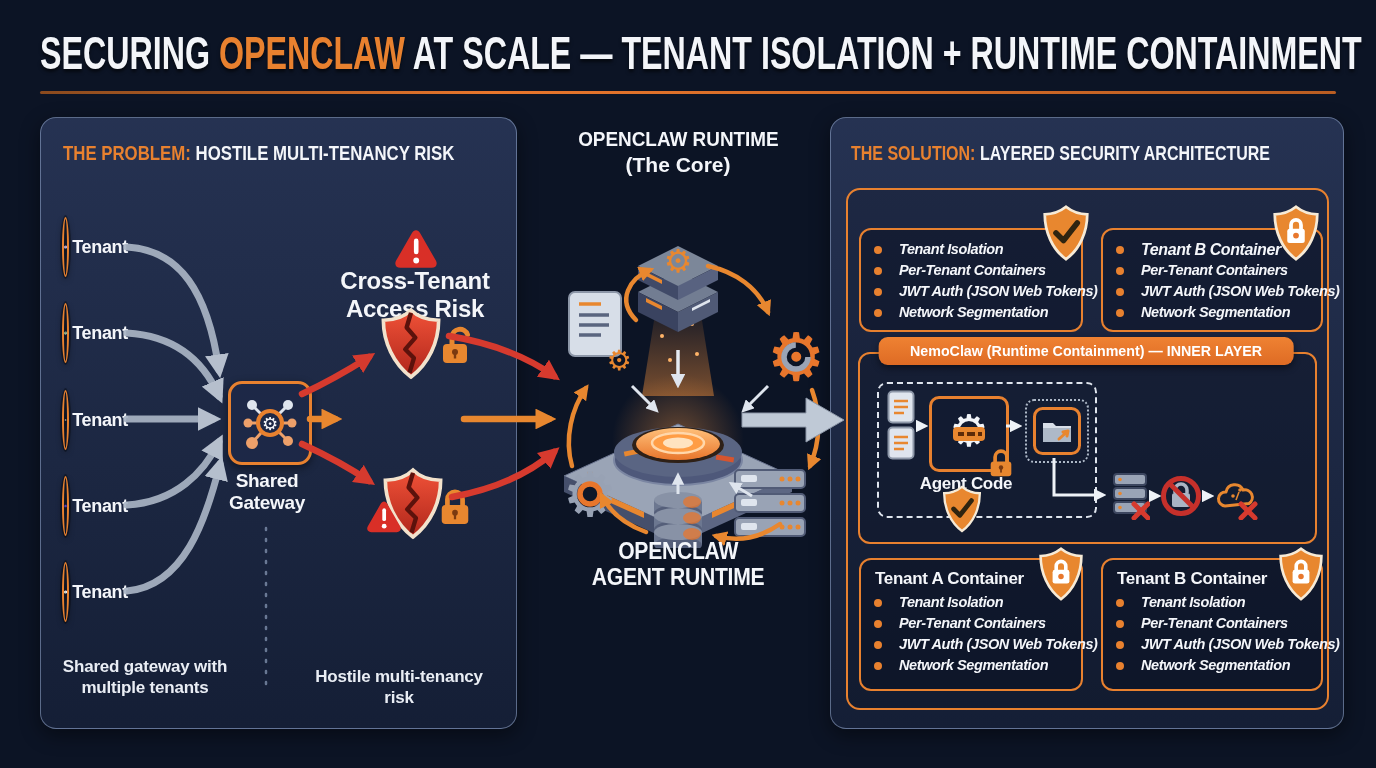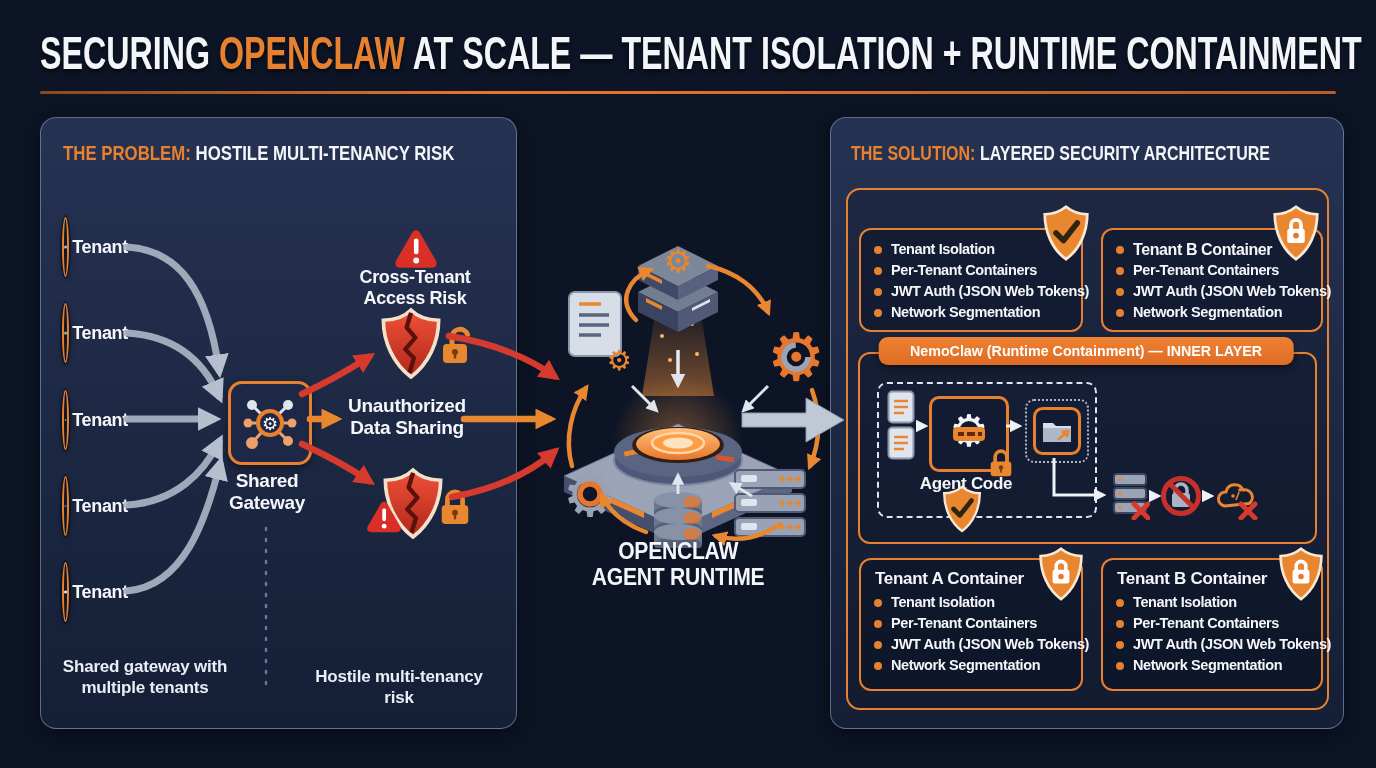--- a/index.html
+++ b/index.html
@@ -56,22 +56,22 @@
 
   
   .pill{position:absolute;background:linear-gradient(180deg,#ef8232,#de6b24);color:#fff;font-weight:800;
         border-radius:9px;padding:5px 16px;white-space:nowrap;z-index:5;font-size:16px;
         box-shadow:0 3px 7px rgba(0,0,0,.45);transform:translateX(-50%);}
   .pill .cxc{transform:scaleX(.92);}
   .obox{position:absolute;border:2.5px solid #e8812f;border-radius:14px;background:rgba(9,14,28,.22);z-index:2;}
   .sbox{position:absolute;border:2px solid #e8812f;border-radius:12px;background:rgba(9,14,28,.38);z-index:3;
         padding:11px 6px 6px 13px;box-sizing:border-box;}
   .sbox ul,.plain-list ul{list-style:none;margin:0;padding:0;}
-  .sbox li,.plain-list li{display:flex;align-items:center;gap:9px;margin:0 0 4px 0;font-size:14.5px;
-        font-weight:700;letter-spacing:-.4px;line-height:17px;white-space:nowrap;}
+  .sbox li,.plain-list li{display:flex;align-items:center;gap:17px;margin:0 0 4px 0;font-size:14.5px;
+        font-weight:700;letter-spacing:-.4px;line-height:17px;white-space:nowrap;font-style:italic;}
   .dot{width:8px;height:8px;border-radius:50%;background:#e8812f;flex:none;}
   .box-title{font-size:17px;font-weight:800;letter-spacing:-.3px;margin:0 0 5px 1px;white-space:nowrap;}
   .li-bold{font-size:16px !important;font-weight:800 !important;}
   .dashed-box{position:absolute;border:2px dashed #dfe5ee;border-radius:10px;z-index:3;}
   .dotted-box{position:absolute;border:2px dotted #aeb9c8;border-radius:9px;z-index:3;
               display:flex;align-items:center;justify-content:center;}
   .agent-gearbox{position:absolute;border:3px solid #e8812f;border-radius:10px;background:#121b31;z-index:3;}
   .agent-label{position:absolute;text-align:center;font-size:17px;font-weight:800;letter-spacing:-.3px;z-index:3;}
   .plain-list{position:absolute;z-index:3;}
 
@@ -233,34 +233,33 @@
         <text x="32" y="38.5" text-anchor="middle" font-size="18" fill="#f4f6fa" style="font-family:'DejaVu Sans',sans-serif">⚙</text>
       </svg>
     </div>
     <div class="gateway-label"><span>Shared</span><br><span>Gateway</span></div>
 
     <div class="icon" style="left:352px;top:109px;width:46px;height:42px">
         <svg viewBox="0 0 44 40">
           <use href="#sym-warning"></use>
         </svg>
       </div>
-    <div class="risk-label" style="left:294px;top:149px;width:160px;font-size:18px"><span>Cross-Tenant</span><br><span>Access Risk</span></div>
+    <div class="risk-label" style="left:294px;top:149px;width:160px;font-size:24px"><span>Cross-Tenant</span><br><span>Access Risk</span></div>
 
     <div class="icon" style="left:338px;top:189px;width:64px;height:73px">
         <svg viewBox="0 0 44 50">
           <use href="#sym-broken-shield"></use>
         </svg>
       </div>
     <div class="icon" style="left:398px;top:205px;width:38px;height:46px">
         <svg viewBox="0 0 38 46">
           <use href="#sym-padlock-open"></use>
         </svg>
       </div>
 
-    <div class="risk-label" style="left:282px;top:277px;width:168px;font-size:19px"><span>Unauthorized</span><br><span>Data Sharing</span></div>
 
     <div class="icon" style="left:340px;top:349px;width:64px;height:73px">
         <svg viewBox="0 0 44 50">
           <use href="#sym-broken-shield"></use>
         </svg>
       </div>
     <div class="icon" style="left:324px;top:381px;width:38px;height:34px">
         <svg viewBox="0 0 44 40">
           <use href="#sym-warning"></use>
         </svg>
@@ -269,20 +268,21 @@
         <svg viewBox="0 0 38 46">
           <use href="#sym-padlock-closed"></use>
         </svg>
       </div>
 
 
     <div class="footnote" style="left:8px;top:538px;width:192px"><span>Shared gateway with</span><br><span>multiple tenants</span></div>
     <div class="footnote" style="left:258px;top:548px;width:200px"><span>Hostile multi-tenancy risk</span></div>
   </div>
 
+  <div class="core-heading"><span class="cxc" style="transform:scaleX(.9)">OPENCLAW RUNTIME</span><br><span>(The Core)</span></div>
 
   <svg class="core-art" viewBox="0 0 316 320">
     <defs>
       <marker id="mO2" viewBox="0 0 10 10" refX="7" refY="5" markerWidth="3.4" markerHeight="3.4" orient="auto-start-reverse">
           <path d="M0,0 L10,5 L0,10 z" fill="#e8872f"></path>
         </marker>
       <marker id="mW2" viewBox="0 0 10 10" refX="7" refY="5" markerWidth="4.2" markerHeight="4.2" orient="auto-start-reverse">
           <path d="M0,0 L10,5 L0,10 z" fill="#dfe5ee"></path>
         </marker>
     </defs>

